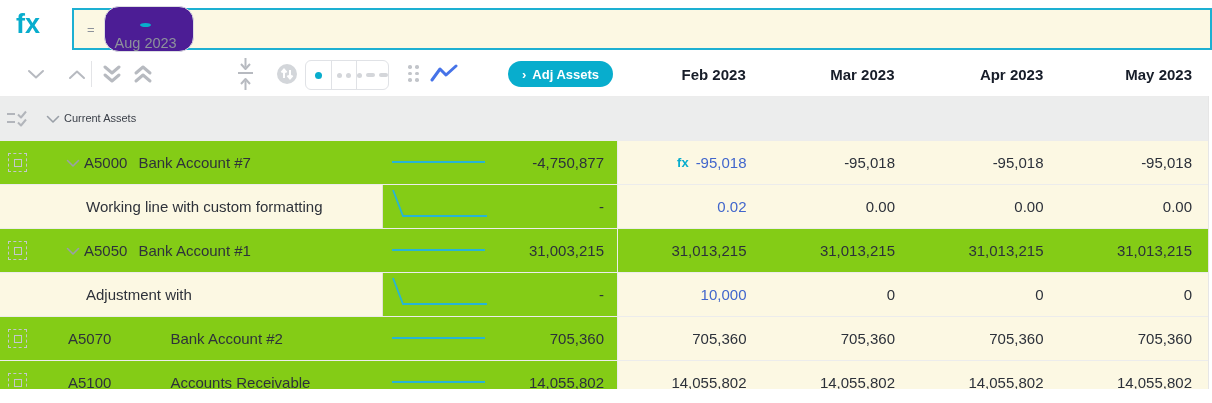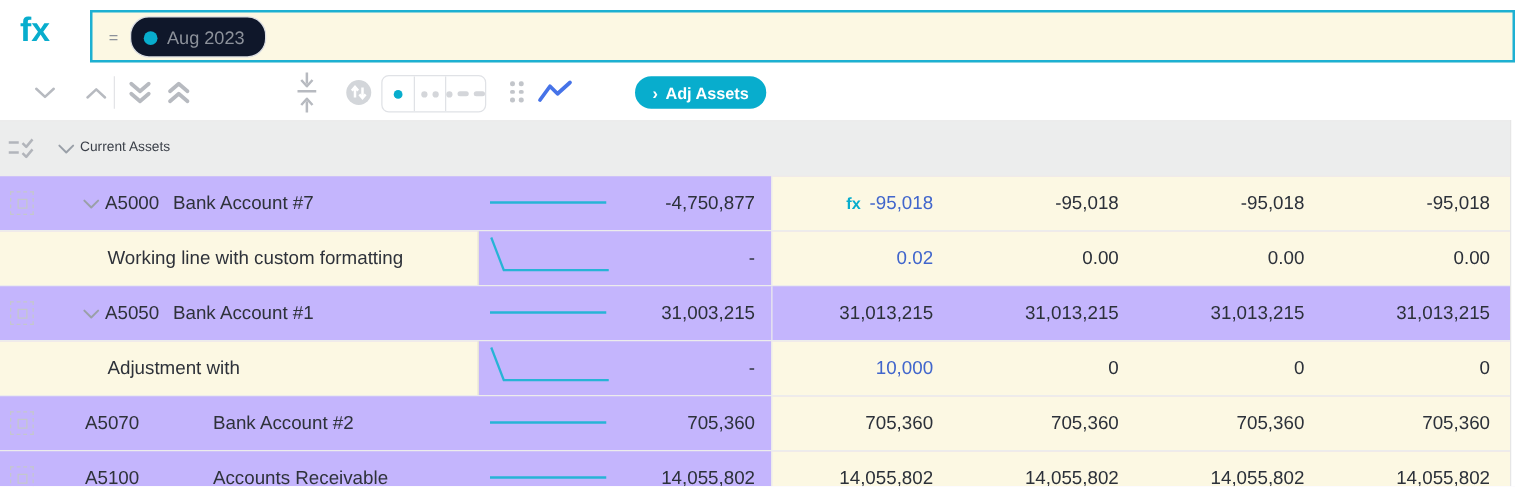--- a/index.html
+++ b/index.html
@@ -5,22 +5,22 @@
   html,body{margin:0;padding:0;background:#fff;}
   .screen{position:relative;width:1212px;height:389px;background:#fff;overflow:hidden;
           font-family:"Liberation Sans",sans-serif;color:#2e323a;}
 
   
   .formula-bar{position:absolute;left:0;top:0;width:1212px;height:52px;background:#fff;}
   .fx-logo{position:absolute;left:16px;top:9px;font-size:27px;font-weight:700;color:#08adcd;}
   .formula-input{position:absolute;left:72px;top:8px;width:1140px;height:42px;box-sizing:border-box;
                  background:#fcf8e3;border:2px solid #1db0d2;display:flex;align-items:center;}
   .equals{color:#8d929b;font-size:13px;margin-left:13px;}
-  .chip{margin-left:9px;background:#0f172a;border:1px solid #dcdee2;border-radius:15px;height:28px;
-        display:inline-flex;align-items:center;padding:3px 16px 0 10px;gap:8px;}
+  .chip{margin-left:9px;background:#4c1d95;border:1px solid #dcdee2;border-radius:15px;height:28px;
+        display:inline-flex;align-items:center;padding:16px 16px 0 10px;gap:8px;flex-direction:column;}
   .chip-dot{width:11px;height:11px;border-radius:50%;background:#08adcd;}
   .chip-text{color:#8d929b;font-size:14.5px;}
 
   
   .toolbar{position:absolute;left:0;top:52px;width:1212px;height:44px;background:#fff;}
   .tb{position:absolute;display:flex;align-items:center;justify-content:center;cursor:pointer;}
   .divider{position:absolute;left:91px;top:9px;width:1px;height:26px;background:#e3e4e7;}
   .seg{position:absolute;left:305px;top:8px;width:82px;height:28px;border:1px solid #e0e2e6;border-radius:6px;
        display:flex;align-items:stretch;overflow:hidden;background:#fff;}
   .seg-item{flex:1;display:flex;align-items:center;justify-content:center;gap:4px;}
@@ -33,21 +33,21 @@
   .btn-adj{position:absolute;left:508px;top:9px;height:26px;padding:0 14px;border-radius:14px;border:none;
            background:#08adcd;color:#fff;font-size:13px;font-weight:700;display:flex;align-items:center;gap:6px;
            font-family:"Liberation Sans",sans-serif;cursor:pointer;}
   .btn-adj .gt{font-size:13px;font-weight:700;}
   .headers{position:absolute;left:617px;top:0;width:595px;height:44px;display:flex;}
   .hcell{width:25%;box-sizing:border-box;display:flex;align-items:center;justify-content:flex-end;
          padding-right:20px;font-size:15px;font-weight:700;color:#171d29;}
 
   
   .rows{position:absolute;left:0;top:96px;width:1212px;}
-  .row{position:relative;height:44px;border-top:1px solid #ececec;box-sizing:border-box;background:#c4b5fd;}
+  .row{position:relative;height:44px;border-top:1px solid #ececec;box-sizing:border-box;background:#84cc16;}
   .row.group{background:#eceded;}
   .g-icon{position:absolute;left:6px;top:13px;}
   .chev{position:absolute;top:18px;}
   .chev.group-pos{left:46px;}
   .chev.acct-pos{left:66px;}
   .g-label{position:absolute;left:64px;top:0;line-height:42px;font-size:11px;color:#3a3f48;}
   .sq-icon{position:absolute;left:8px;top:12px;width:17px;height:17px;border:1px dashed #c4c7cc;
            display:flex;align-items:center;justify-content:center;}
   .sq-icon i{display:block;width:6px;height:6px;border:1px solid #c4c7cc;}
   .kebab{position:absolute;left:35px;top:12px;display:flex;flex-direction:column;gap:3.5px;cursor:pointer;}
@@ -152,20 +152,26 @@
     </span>
     <span class="tb" style="left:430px;top:11px;">
       <svg width="28" height="22">
           <polyline points="2,17 10,6 16,12 26,3" fill="none" stroke="#4673e8" stroke-width="3" stroke-linecap="round" stroke-linejoin="round"></polyline>
         </svg>
     </span>
     <button class="btn-adj">
       <span class="gt">›</span>
       <span>Adj Assets</span>
     </button>
+    <div class="headers">
+      <div class="hcell">Feb 2023</div>
+      <div class="hcell">Mar 2023</div>
+      <div class="hcell">Apr 2023</div>
+      <div class="hcell">May 2023</div>
+    </div>
   </div>
 
   <div class="rows">
 
     <div class="row group">
       <span class="g-icon">
         <svg width="23" height="17">
           <line x1="1" y1="4" x2="9" y2="4" stroke="#b2b5bb" stroke-width="2"></line>
           <polyline points="12,4.5 15,7.5 20,1.5" fill="none" stroke="#b2b5bb" stroke-width="2" stroke-linejoin="round"></polyline>
           <line x1="1" y1="12" x2="9" y2="12" stroke="#b2b5bb" stroke-width="2"></line>

